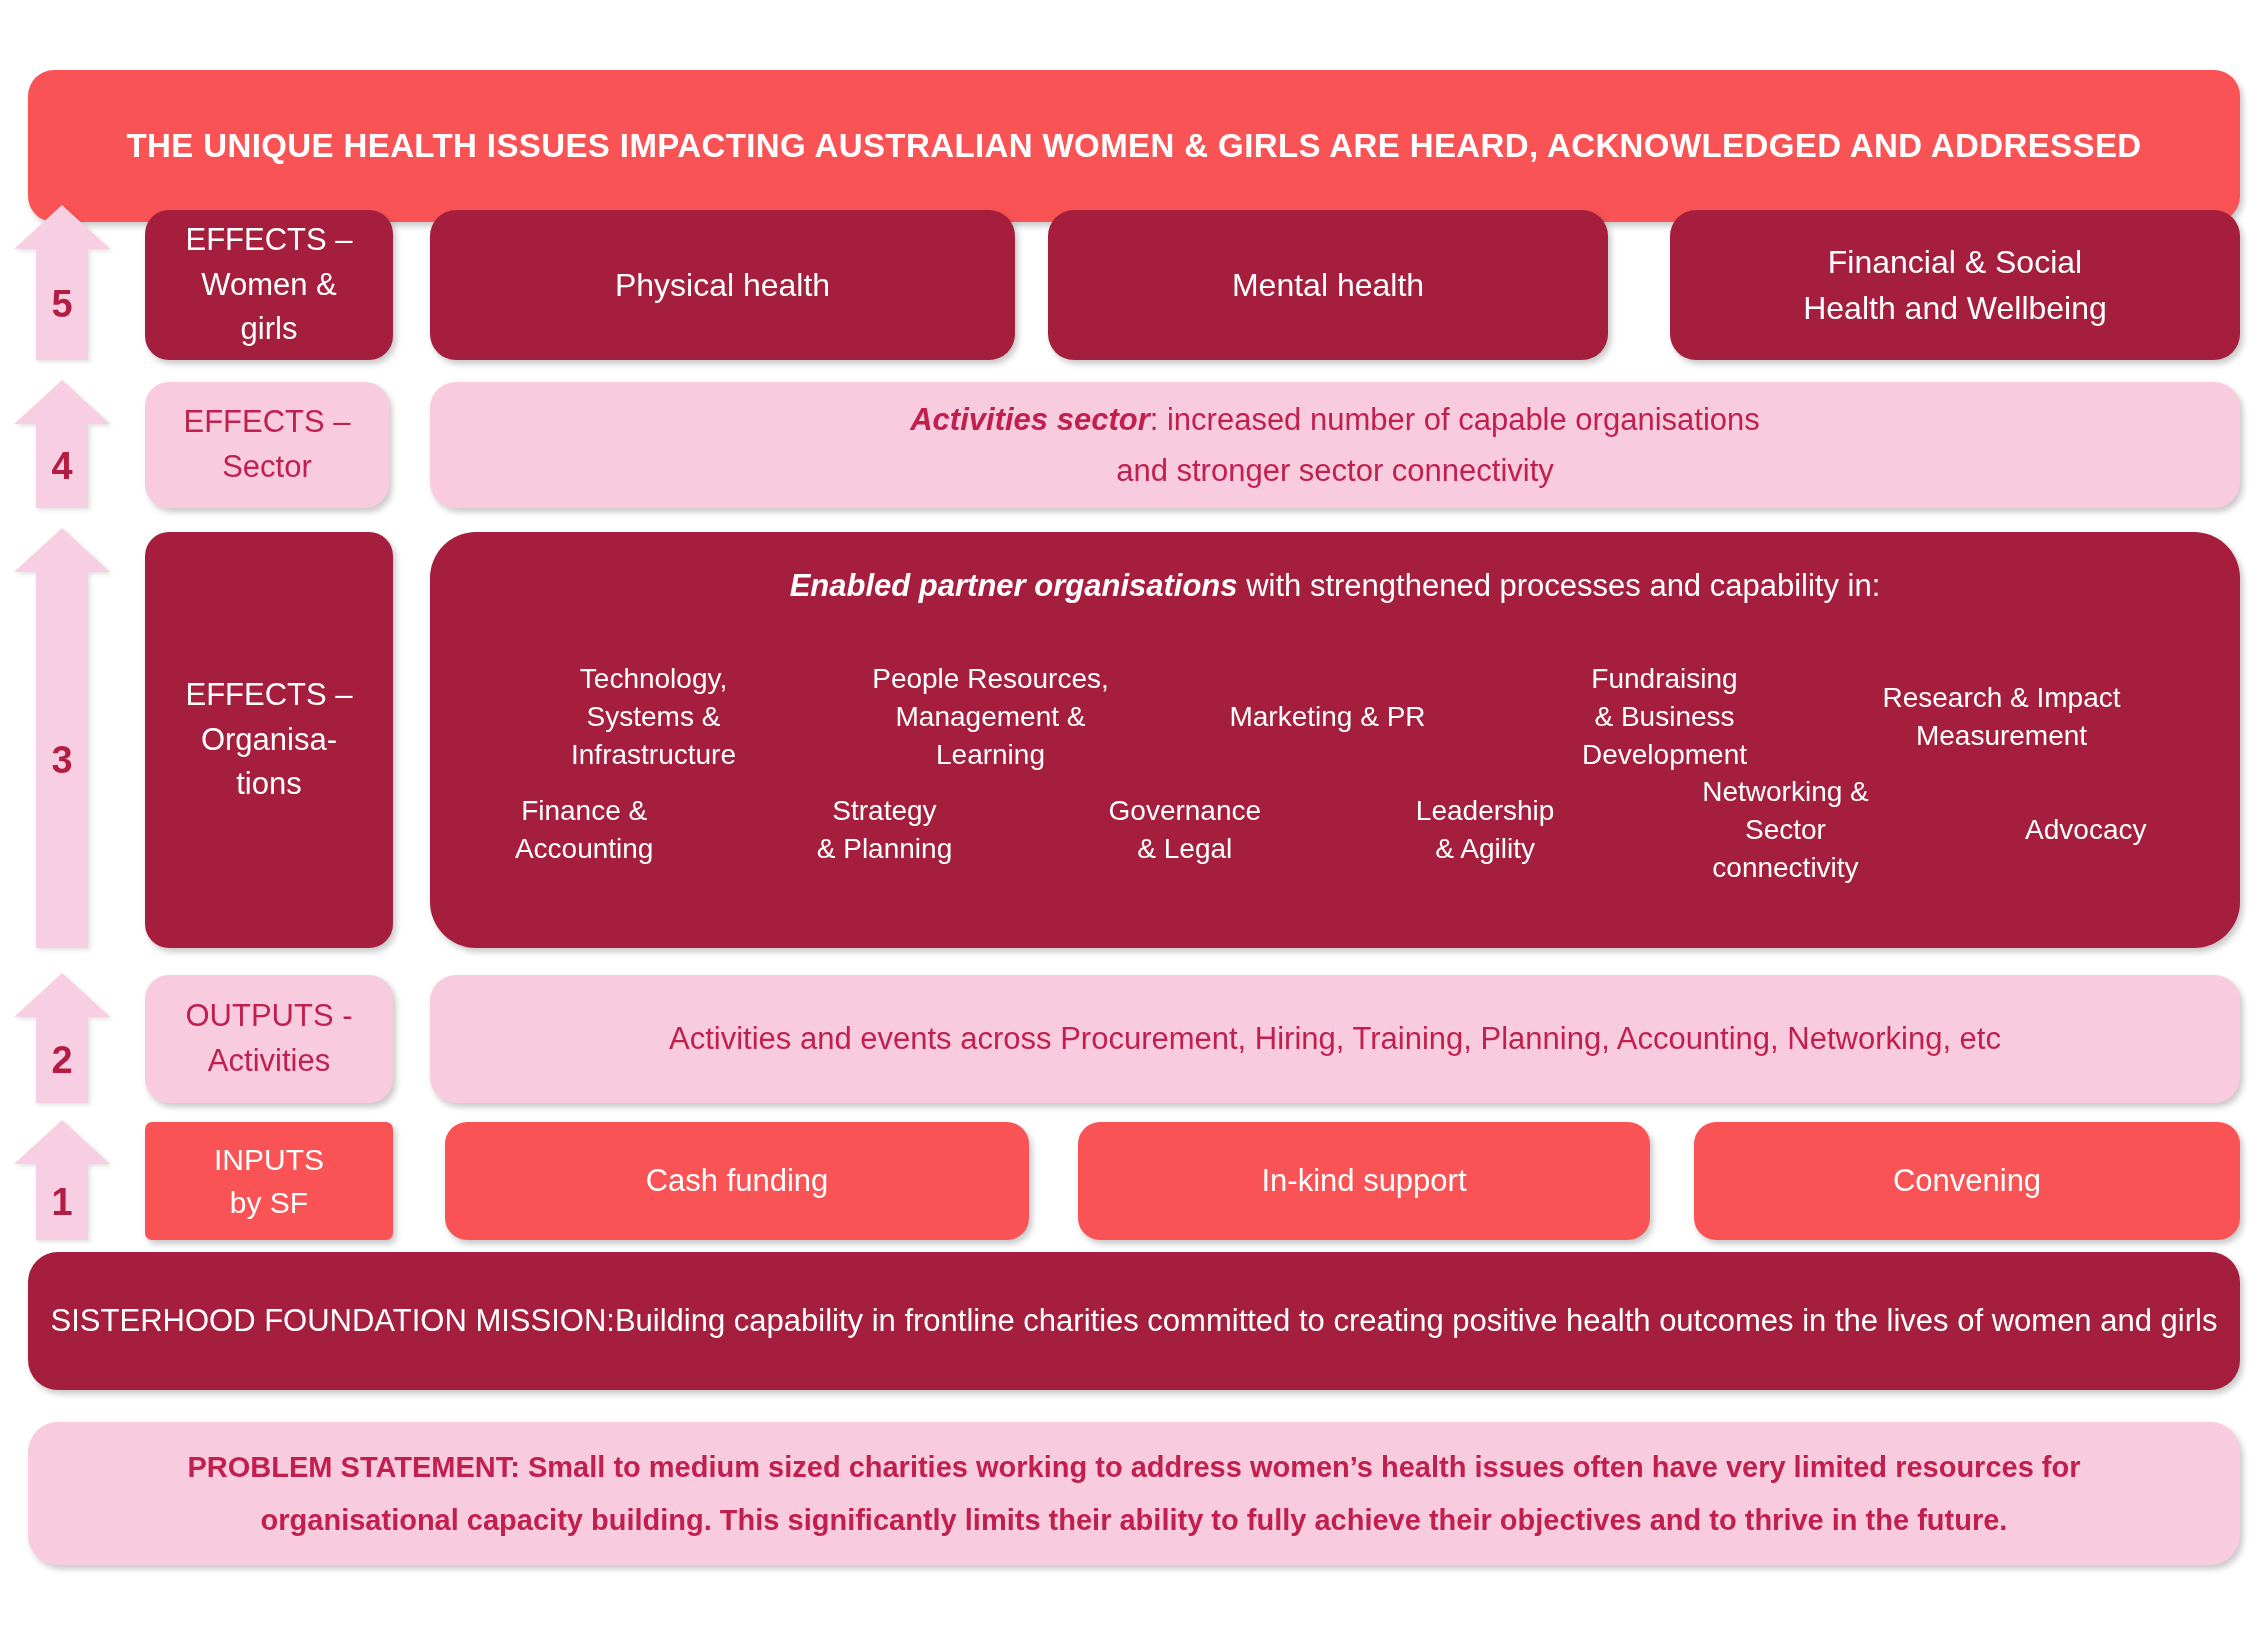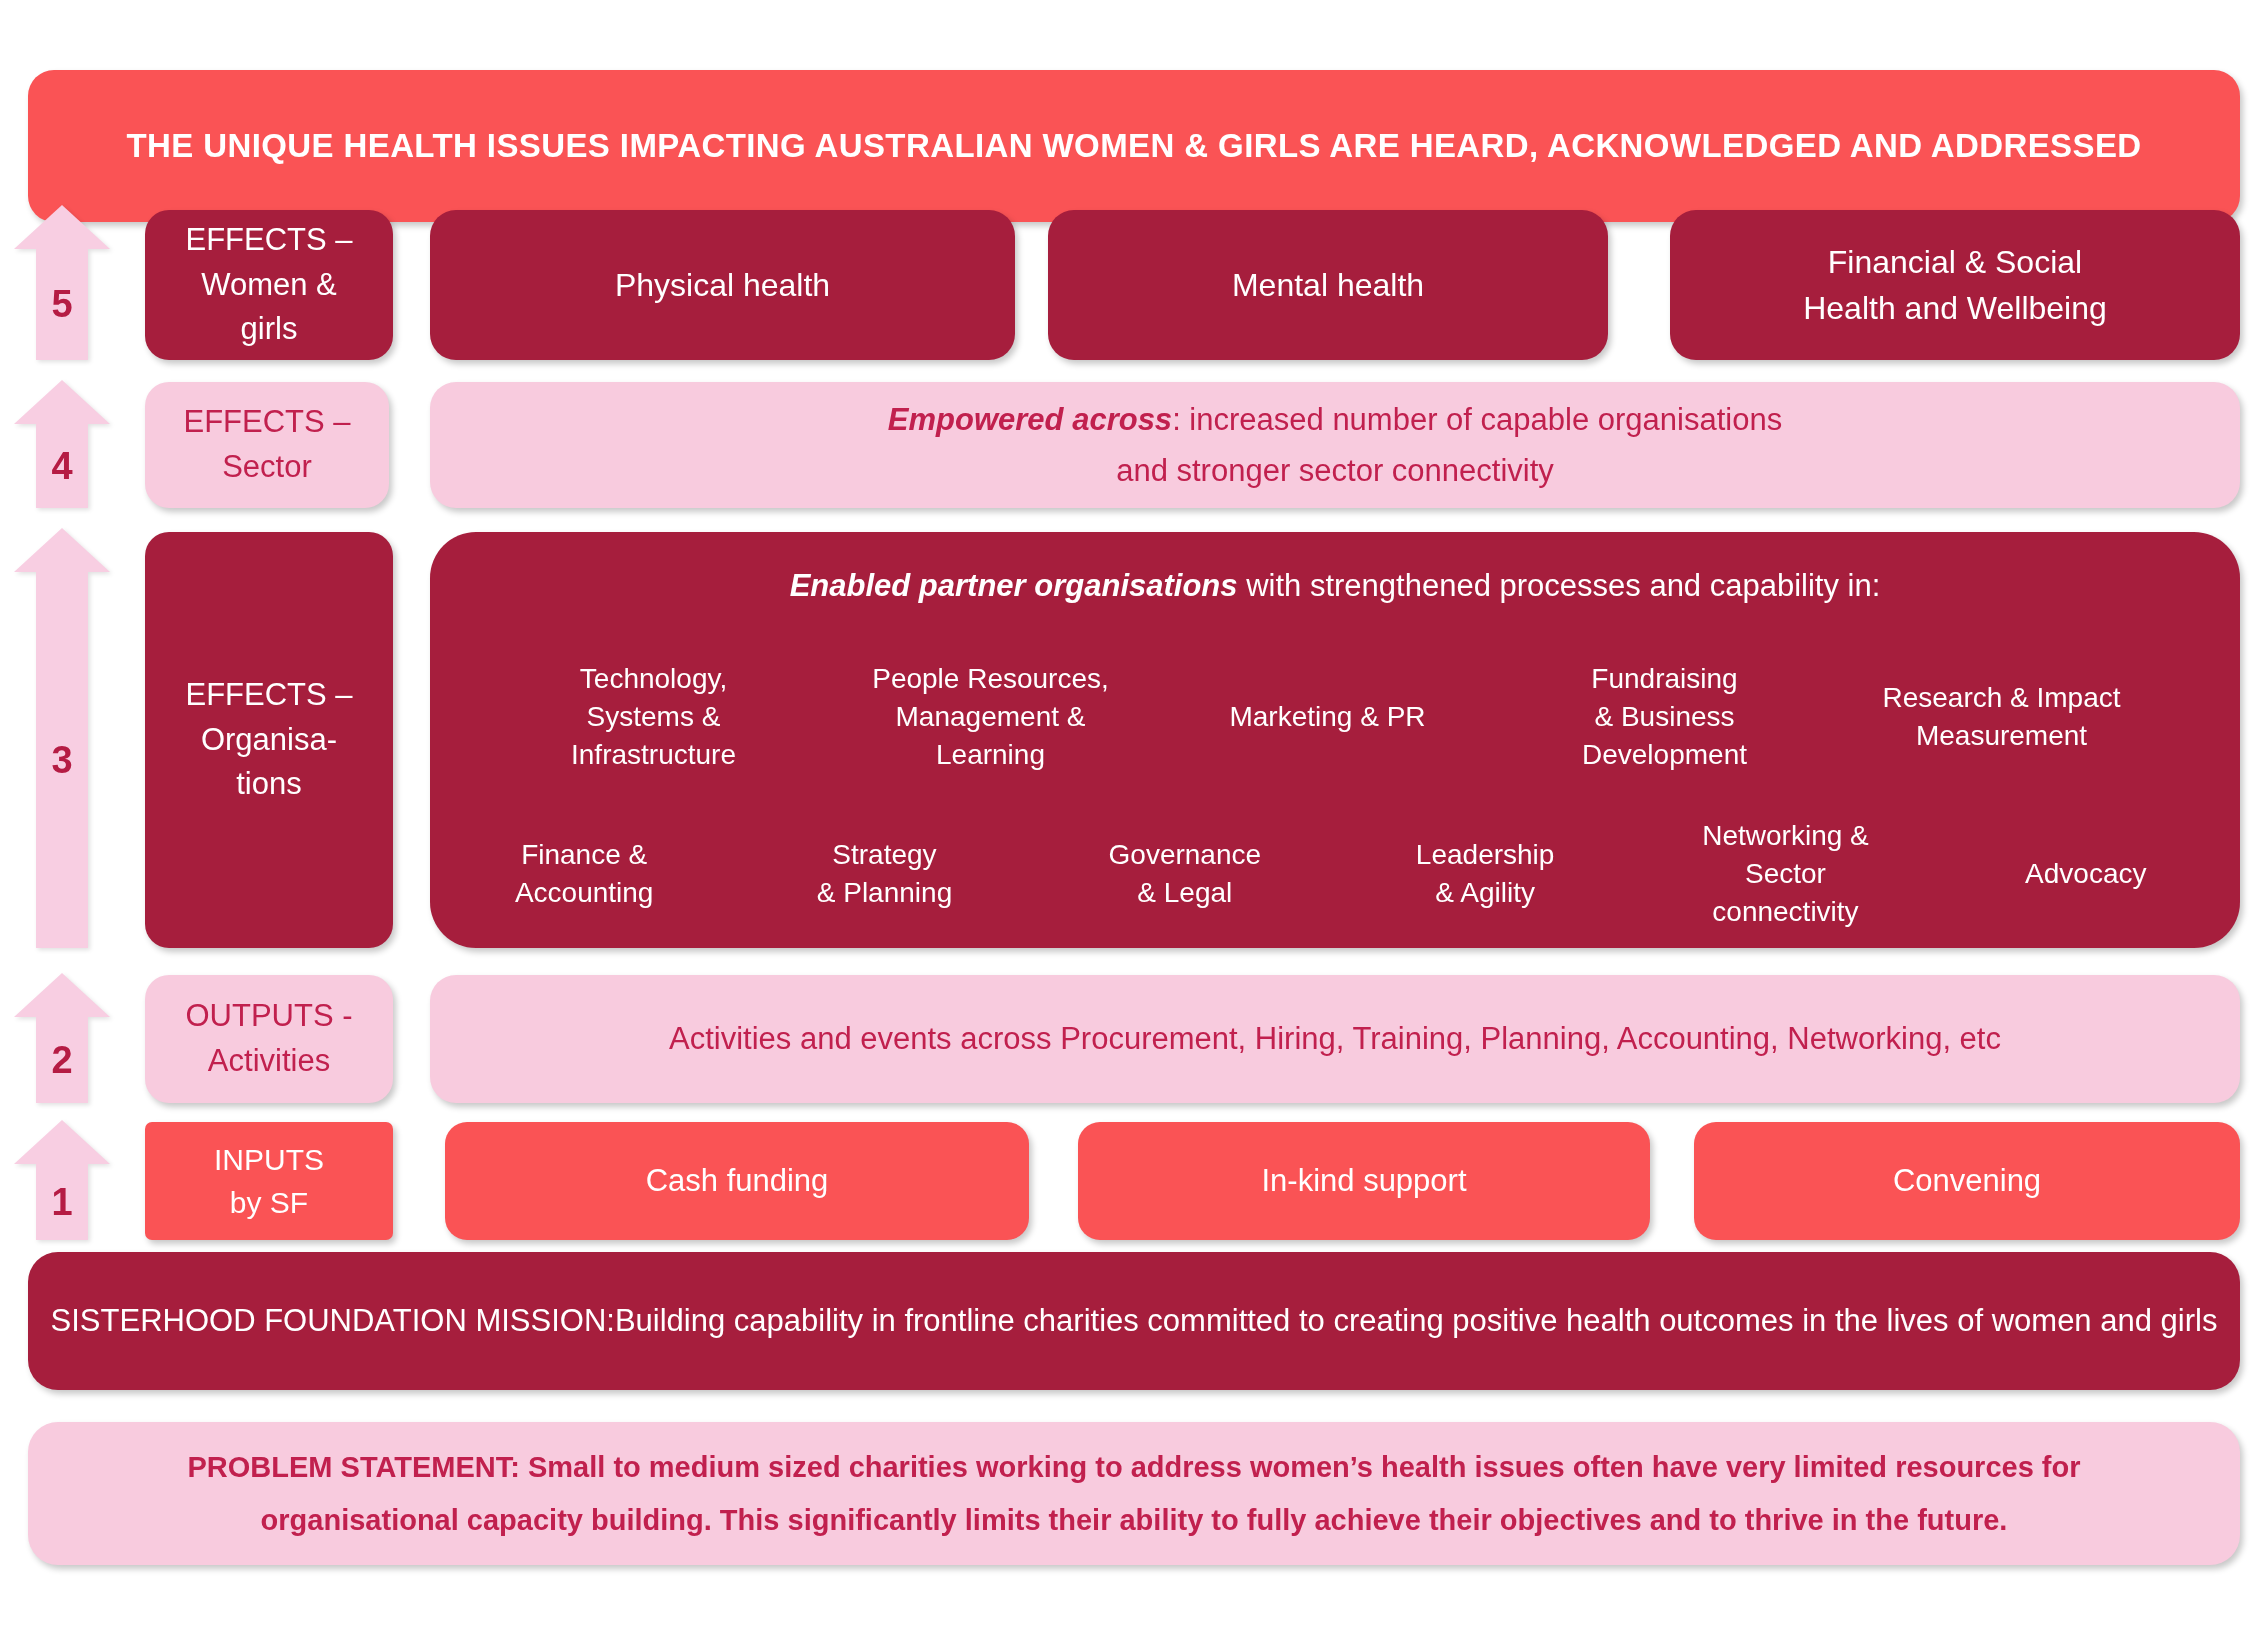--- a/index.html
+++ b/index.html
@@ -56,21 +56,21 @@
   .r4-body{left:430px;width:1810px;border-radius:26px;font-size:31px;line-height:1.65;}
   .lead{font-weight:bold;font-style:italic;}
 
   
   .r3{top:532px;height:416px;}
   .r3-big{left:430px;width:1810px;border-radius:46px;background:var(--crimson);color:#fff;
     position:absolute;display:block;}
   .r3-heading{margin-top:36px;text-align:center;font-size:31px;}
   .caps-row{display:flex;align-items:center;}
   .caps-row1{padding:0 70px 0 55px;margin-top:56px;}
-  .caps-row2{padding:0 4px;margin-top:44px;}
+  .caps-row2{padding:0 4px;}
   .cap-item{flex:1;text-align:center;font-size:28px;line-height:1.35;white-space:pre-line;}
 
   
   .r2{top:975px;height:128px;}
   .r2-body{left:430px;width:1810px;border-radius:26px;font-size:31px;}
 
   
   .r1{top:1122px;height:118px;border-radius:7px;}
   .input-box{border-radius:22px;font-size:31px;}
   .r1-b1{left:445px;width:584px;}
@@ -128,21 +128,21 @@
 Women &amp;
 girls</div>
   <div class="box effect-box crimsonbox shadow r5 r5-b1">Physical health</div>
   <div class="box effect-box crimsonbox shadow r5 r5-b2">Mental health</div>
   <div class="box effect-box crimsonbox shadow r5 r5-b3 preline">Financial &amp; Social
 Health and Wellbeing</div>
 
   <div class="box label-box r4-label pinkbox shadow r4 preline">EFFECTS –
 Sector</div>
   <div class="box r4-body pinkbox shadow r4">
-    <div class="preline"><span class="lead">Empowered across</span><span class="preline">: increased number of capable organisations
+    <div class="preline"><span class="lead">Activities sector</span><span class="preline">: increased number of capable organisations
 and stronger sector connectivity</span></div>
   </div>
 
   <div class="box label-box crimsonbox shadow r3 preline">EFFECTS –
 Organisa-
 tions</div>
   <div class="r3-big shadow r3">
     <div class="r3-heading"><span class="lead">Enabled partner organisations</span><span> with strengthened processes and capability in:</span></div>
     <div class="caps-row caps-row1">
       <div class="cap-item">Technology,

